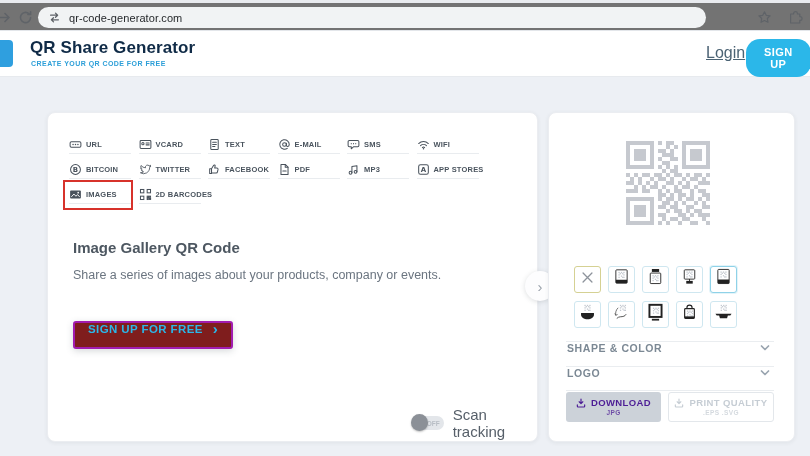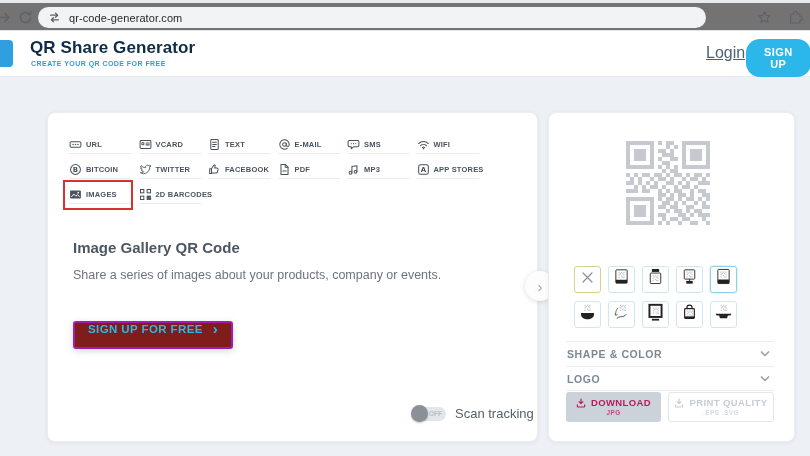--- a/index.html
+++ b/index.html
@@ -32,43 +32,43 @@
   .tab .tlabel { font-size:7.5px; font-weight:bold; color:#4a545e; letter-spacing:.2px; white-space:nowrap; }
   .tab.hl::after { content:''; position:absolute; left:-6px; top:-5px; width:66px; height:26px; border:2.5px solid var(--highlight-red,#d7322b); }
   .content-heading { position:absolute; left:25px; top:126px; font-size:15px; font-weight:bold; color:#4d5761; }
   .content-desc { position:absolute; left:25px; top:155px; width:430px; font-size:12.5px; color:#6b7580; }
   .cta-btn { position:absolute; left:25px; top:208px; height:28px; padding:0 13px; background:#7f1d1d; border:2px solid #a21caf; border-radius:3px; box-shadow:0 2px 7px rgba(70,80,90,.22); display:flex; align-items:flex-start; gap:10px; font-size:11.5px; font-weight:bold; color:var(--accent,#2bb7e9); letter-spacing:.4px; cursor:pointer; }
   .cta-chevron { font-size:15px; font-weight:bold; line-height:1; margin-top:-2px; }
   .scan-row { position:absolute; left:365px; top:293px; display:flex; align-items:center; gap:9px; }
   .toggle { position:relative; width:33px; height:14px; background:#e3e6ea; border-radius:8px; cursor:pointer; }
   .toggle .knob { position:absolute; left:-2px; top:-2px; width:17px; height:17px; background:#8b9097; border-radius:50%; box-shadow:0 1px 2px rgba(0,0,0,.25); }
   .toggle .off-label { position:absolute; right:4px; top:3.5px; font-size:6.5px; font-weight:bold; color:#b7bdc4; }
-  .scan-label { font-size:13px; color:#565f69;text-align:right; }
+  .scan-label { font-size:15px; color:#565f69; }
   .next-circle { position:absolute; left:525px; top:271px; width:30px; height:30px; background:#fdfdfe; border-radius:50%; box-shadow:0 1px 5px rgba(60,70,80,.18); display:flex; align-items:center; justify-content:center; color:#9aa2ab; font-size:15px; cursor:pointer; }
 
   
   .right-card { position:absolute; left:548px; top:112px; width:247px; height:330px; background:#fff; border:1px solid #ebedf1; border-radius:8px; box-shadow:0 1px 4px rgba(40,50,60,.07); }
   .qr-preview { position:absolute; left:77px; top:28px; display:grid; grid-template-columns:repeat(21,4px); grid-auto-rows:4px; }
   .qr-preview .q1 { background:var(--qr-gray,#c6c9cf); }
   .frame-bar { position:absolute; left:17px; top:130px; width:208px; height:19px; background:var(--accent,#2bb7e9); border-radius:3px; display:flex; align-items:center; padding:0 9px; cursor:pointer; }
   .frame-title { font-size:10.5px; font-weight:bold; color:#fff; letter-spacing:.6px; }
   .new-badge { margin-left:9px; background:var(--badge-navy,#15294a); color:#fff; font-size:6.5px; font-weight:bold; padding:2.5px 4px; border-radius:2px; letter-spacing:.3px; }
   .frame-chevron { margin-left:auto; width:11px; height:11px; color:#fff; }
   .tile-grid { position:absolute; left:25px; top:153px; width:172px; display:flex; flex-wrap:wrap; gap:8px 7px; }
   .tile { width:27px; height:27px; background:#fff; border:1px solid #cfe7f0; border-radius:3px; display:flex; align-items:center; justify-content:center; cursor:pointer; }
   .tile.sel { border:1.5px solid #d5d193; }
   .tile.hl { border:1.5px solid #8fd2e8; box-shadow:0 0 0 1px rgba(143,210,232,.25); }
   .tile svg { width:21px; height:21px; }
   .sections { position:absolute; left:17px; top:228px; width:208px; }
-  .sec { height:25px; border-top:1px solid #eaedf0; display:flex; align-items:center; justify-content:space-between; padding:0 3px 0 1px; cursor:pointer; }
+  .sec { height:25px; border-top:1px solid #eaedf0; display:flex; justify-content:space-between; padding:0 3px 0 1px; cursor:pointer; }
   .sec:last-child { border-bottom:1px solid #eaedf0; }
   .sec-label { font-size:10.5px; font-weight:600; color:#7b8894; letter-spacing:.6px; }
   .sec-chevron { width:12px; height:12px; color:#9aa5b0; }
   .dl-row { position:absolute; left:17px; top:279px; width:208px; height:30px; display:flex; gap:7px; }
-  .btn-download { width:95px; height:30px; background:#ccd2d9; border:none; border-radius:3px; color:#be185d; cursor:pointer; display:flex; flex-direction:column; align-items:center; justify-content:center; line-height:1.15; }
+  .btn-download { width:95px; height:30px; background:#ccd2d9; border:none; border-radius:3px; color:#4c1d95; cursor:pointer; display:flex; flex-direction:column; align-items:center; justify-content:center; line-height:1.15; }
   .btn-print { width:106px; height:30px; background:#fff; border:1px solid #e3e7eb; border-radius:3px; color:#c6cdd4; cursor:pointer; display:flex; flex-direction:column; align-items:center; justify-content:center; line-height:1.15; }
   .btn-main-line { display:flex; align-items:center; gap:5px; font-size:9.5px; font-weight:bold; letter-spacing:.4px; }
   .btn-sub { font-size:6.5px; font-weight:bold; opacity:.75; letter-spacing:.4px; }
   .dlicon { width:10px; height:10px; }
 </style>
 </head>
 <body>
 
 <div class="stage">
 

